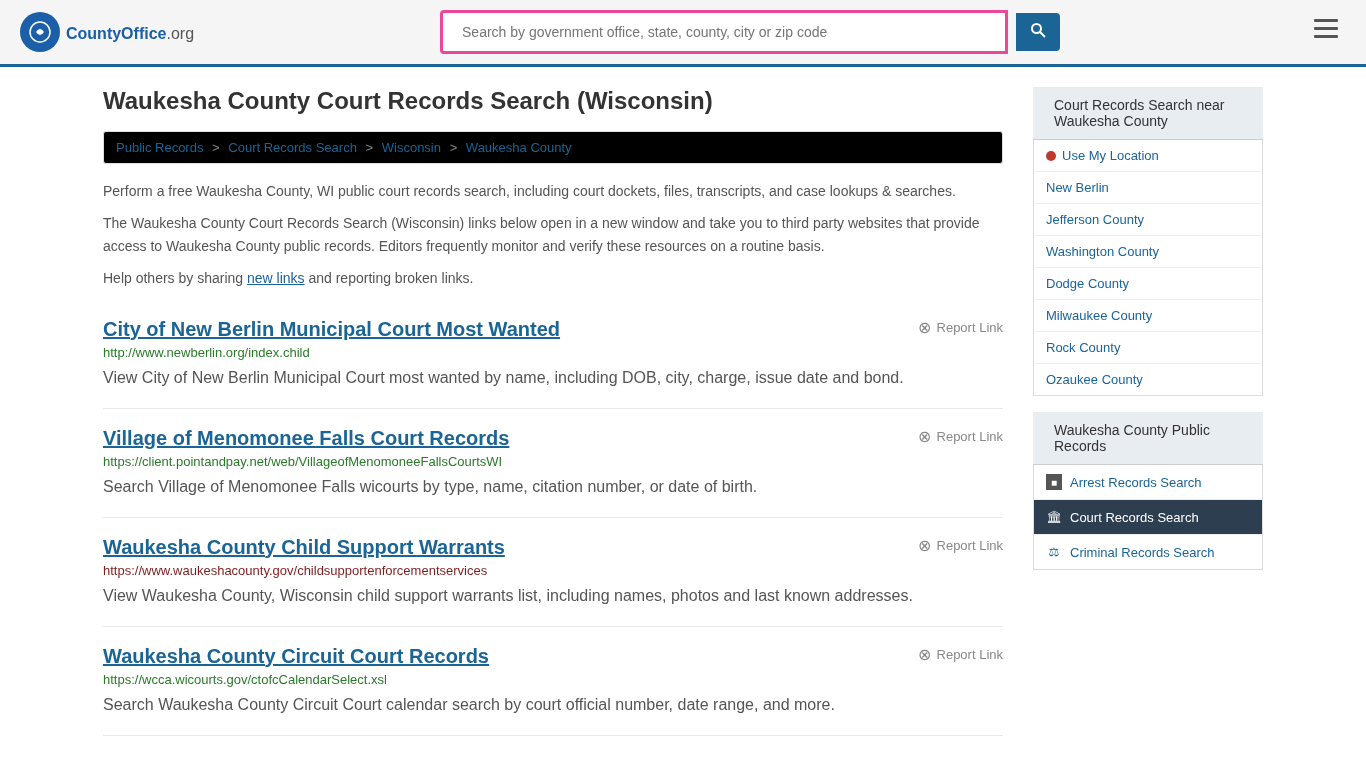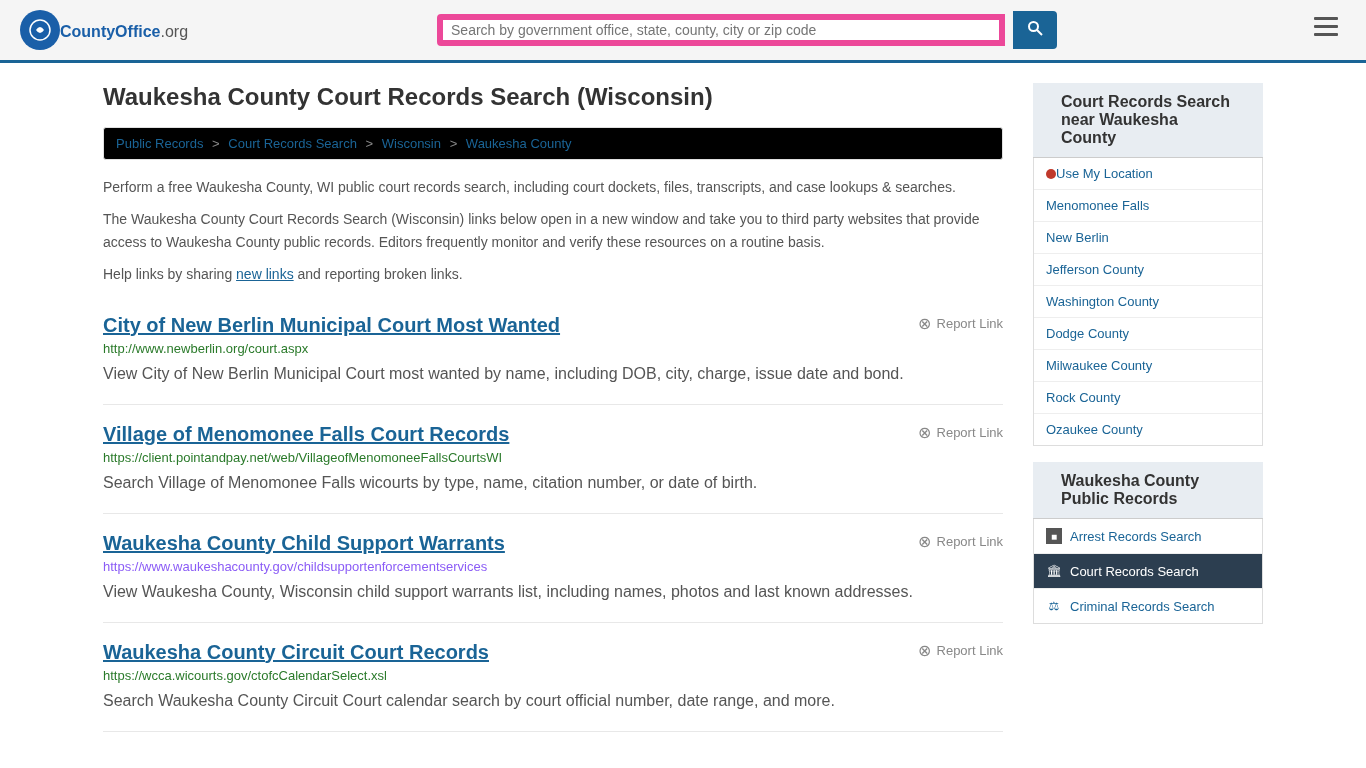--- a/index.html
+++ b/index.html
@@ -10,20 +10,21 @@
       background: #f5f5f5;
       border-bottom: 3px solid #1a6496;
       padding: 10px 20px;
       display: flex;
       align-items: center;
       justify-content: space-between;
     }
     .logo-area {
       display: flex;
       align-items: center;
+      gap: 6px;
     }
     .logo-circle {
       width: 40px;
       height: 40px;
       border-radius: 50%;
       background: #1a5fa8;
       display: flex;
       align-items: center;
       justify-content: center;
       color: white;
@@ -43,26 +44,26 @@
     .search-area {
       display: flex;
       align-items: center;
       gap: 8px;
       flex: 1;
       max-width: 620px;
       margin: 0 30px;
     }
     .search-input {
       flex: 1;
-      padding: 8px 8px;
-      border: 6px solid #ec4899;
+      padding: 8px 19px;
+      border: 3px solid #ec4899;
       border-radius: 4px 0 0 4px;
       font-size: 14px;
       outline: none;
-      height: 32px;
+      height: 44px;
     }
     .search-btn {
       background: #1a6496;
       border: none;
       color: white;
       padding: 8px 14px;
       cursor: pointer;
       border-radius: 0 4px 4px 0;
       height: 38px;
       font-size: 16px;
@@ -168,23 +169,23 @@
       line-height: 1.5;
     }
 
     
     .sidebar-section {
       background: #fff;
       margin-bottom: 16px;
     }
     .sidebar-section-header {
       background: #e8edf2;
-      padding: 10px 28px;
-      font-weight: bold;
-      font-size: 16px;
+      padding: 10px 21px;
+      font-weight: normal;
+      font-size: 14px;
       color: #333;
       border-bottom: 1px solid #ccc;
     }
     .sidebar-links {
       list-style: none;
       border: 1px solid #ddd;
       border-top: none;
     }
     .sidebar-links li {
       border-bottom: 1px solid #eee;
@@ -193,20 +194,21 @@
     .sidebar-links li a {
       display: block;
       padding: 8px 12px;
       color: #1a6496;
       text-decoration: none;
       font-size: 13px;
     }
     .sidebar-links li.use-location a {
       display: flex;
       align-items: center;
+      gap: 6px;
     }
     .location-dot {
       width: 10px;
       height: 10px;
       background: #c0392b;
       border-radius: 50%;
       display: inline-block;
       flex-shrink: 0;
     }
 
@@ -287,52 +289,52 @@
       <a href="#">Court Records Search</a>
       <span class="sep">&gt;</span>
       <a href="#">Wisconsin</a>
       <span class="sep">&gt;</span>
       <a href="#">Waukesha County</a>
     </div>
 
     <p class="description">Perform a free Waukesha County, WI public court records search, including court dockets, files, transcripts, and case lookups &amp; searches.</p>
     <p class="description">The Waukesha County Court Records Search (Wisconsin) links below open in a new window and take you to third party websites that provide access to Waukesha County public records. Editors frequently monitor and verify these resources on a routine basis.</p>
     <p class="description">
-      <span>Help links by sharing </span><a href="#">new links</a><span> and reporting broken links.</span>
+      <span>Help others by sharing </span><a href="#">new links</a><span> and reporting broken links.</span>
     </p>
 
     <div id="results-container">
         <div class="result-item">
     <div class="result-header">
       <span class="result-title">City of New Berlin Municipal Court Most Wanted</span>
       <span class="report-link">
         <span style="font-size:16px;">⊗</span> Report Link
       </span>
     </div>
-    <div class="result-url" style="color:#2a7a2a;font-size:13px;margin-bottom:6px;">http://www.newberlin.org/court.aspx</div>
+    <div class="result-url" style="color:#2a7a2a;font-size:13px;margin-bottom:6px;">http://www.newberlin.org/index.child</div>
     <div class="result-desc">View City of New Berlin Municipal Court most wanted by name, including DOB, city, charge, issue date and bond.</div>
   </div>
         <div class="result-item">
     <div class="result-header">
       <span class="result-title">Village of Menomonee Falls Court Records</span>
       <span class="report-link">
         <span style="font-size:16px;">⊗</span> Report Link
       </span>
     </div>
     <div class="result-url" style="color:#2a7a2a;font-size:13px;margin-bottom:6px;">https://client.pointandpay.net/web/VillageofMenomoneeFallsCourtsWI</div>
     <div class="result-desc">Search Village of Menomonee Falls wicourts by type, name, citation number, or date of birth.</div>
   </div>
         <div class="result-item">
     <div class="result-header">
       <span class="result-title">Waukesha County Child Support Warrants</span>
       <span class="report-link">
         <span style="font-size:16px;">⊗</span> Report Link
       </span>
     </div>
-    <div class="result-url" style="color:#8b5cf6;font-size:13px;margin-bottom:6px;">https://www.waukeshacounty.gov/childsupportenforcementservices</div>
+    <div class="result-url" style="color:#7f1d1d;font-size:13px;margin-bottom:6px;">https://www.waukeshacounty.gov/childsupportenforcementservices</div>
     <div class="result-desc">View Waukesha County, Wisconsin child support warrants list, including names, photos and last known addresses.</div>
   </div>
         <div class="result-item">
     <div class="result-header">
       <span class="result-title">Waukesha County Circuit Court Records</span>
       <span class="report-link">
         <span style="font-size:16px;">⊗</span> Report Link
       </span>
     </div>
     <div class="result-url" style="color:#2a7a2a;font-size:13px;margin-bottom:6px;">https://wcca.wicourts.gov/ctofcCalendarSelect.xsl</div>
@@ -346,23 +348,20 @@
 
     <div class="sidebar-section">
       <div class="sidebar-section-header">Court Records Search near Waukesha County</div>
       <ul class="sidebar-links" id="nearby-links">
         <li class="use-location">
           <a href="#">
             <span class="location-dot"></span>
             <span>Use My Location</span>
           </a>
         </li>
-      <li>
-            <a href="#">Menomonee Falls</a>
-          </li>
           <li>
             <a href="#">New Berlin</a>
           </li>
           <li>
             <a href="#">Jefferson County</a>
           </li>
           <li>
             <a href="#">Washington County</a>
           </li>
           <li>

